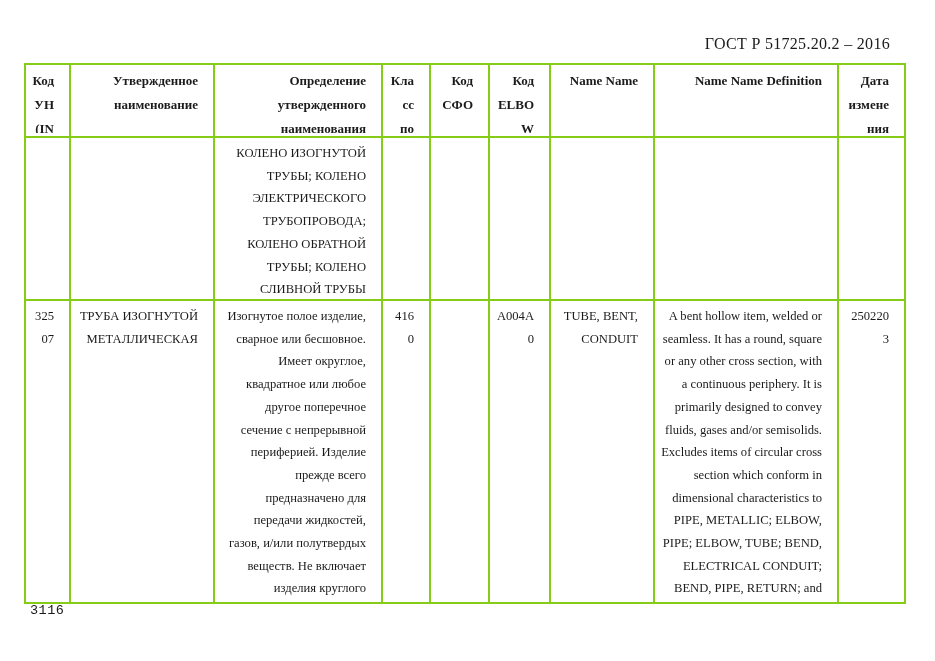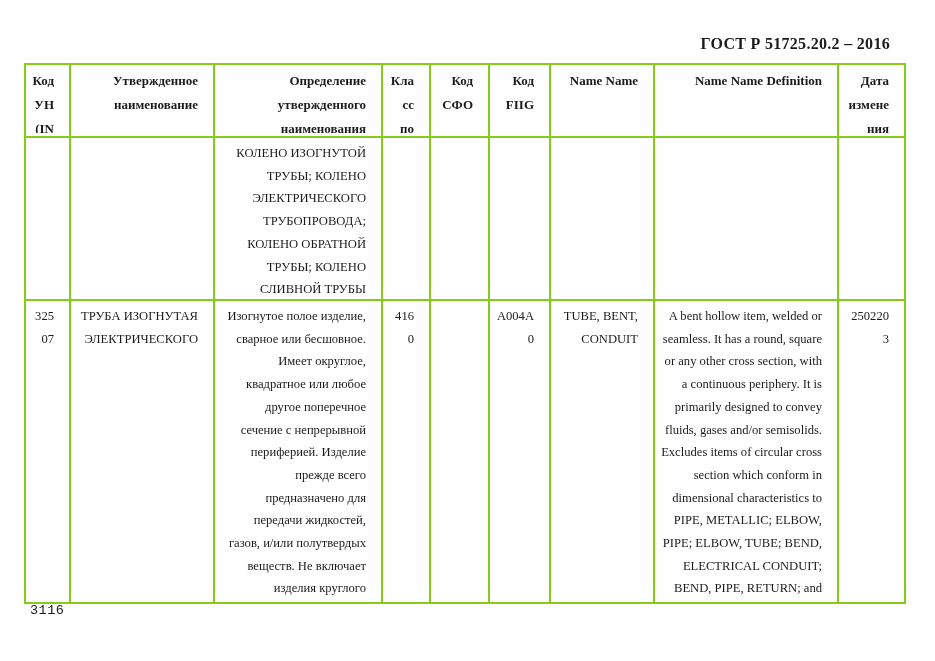--- a/index.html
+++ b/index.html
@@ -14,21 +14,21 @@
     background: #ffffff;
     font-family: "Liberation Serif", "DejaVu Serif", serif;
     color: #1b1b1b;
     overflow: hidden;
   }
   .doc-title {
     position: absolute;
     top: 35px;
     right: 45px;
     font-size: 16px;
-    font-weight: 700;
+    font-weight: 400;
     letter-spacing: 0.3px;
     white-space: nowrap;
   }
   table.catalog {
     position: absolute;
     left: 24px;
     top: 63px;
     width: 880px;
     border-collapse: collapse;
     table-layout: fixed;
@@ -100,21 +100,21 @@
         <th>
             <div class="cw">Определение утвержденного наименования</div>
           </th>
         <th>
             <div class="cw">Класс по ЕКПС</div>
           </th>
         <th>
             <div class="cw">Код СФО</div>
           </th>
         <th>
-            <div class="cw">Код FIIG</div>
+            <div class="cw">Код ELBOW</div>
           </th>
         <th>
             <div class="cw">Name Name</div>
           </th>
         <th>
             <div class="cw">Name Name Definition</div>
           </th>
         <th>
             <div class="cw">Дата изменения</div>
           </th>
@@ -148,21 +148,21 @@
           </td>
         <td>
             <div class="cw"></div>
           </td>
       </tr>
       <tr class="row2">
         <td>
             <div class="cw">32507</div>
           </td>
         <td>
-            <div class="cw">ТРУБА ИЗОГНУТАЯ ЭЛЕКТРИЧЕСКОГО</div>
+            <div class="cw">ТРУБА ИЗОГНУТОЙ МЕТАЛЛИЧЕСКАЯ</div>
           </td>
         <td>
             <div class="cw">Изогнутое полое изделие, сварное или бесшовное. Имеет округлое, квадратное или любое другое поперечное сечение с непрерывной периферией. Изделие прежде всего предназначено для передачи жидкостей, газов, и/или полутвердых веществ. Не включает изделия круглого</div>
           </td>
         <td>
             <div class="cw">4160</div>
           </td>
         <td>
             <div class="cw"></div>
           </td>

